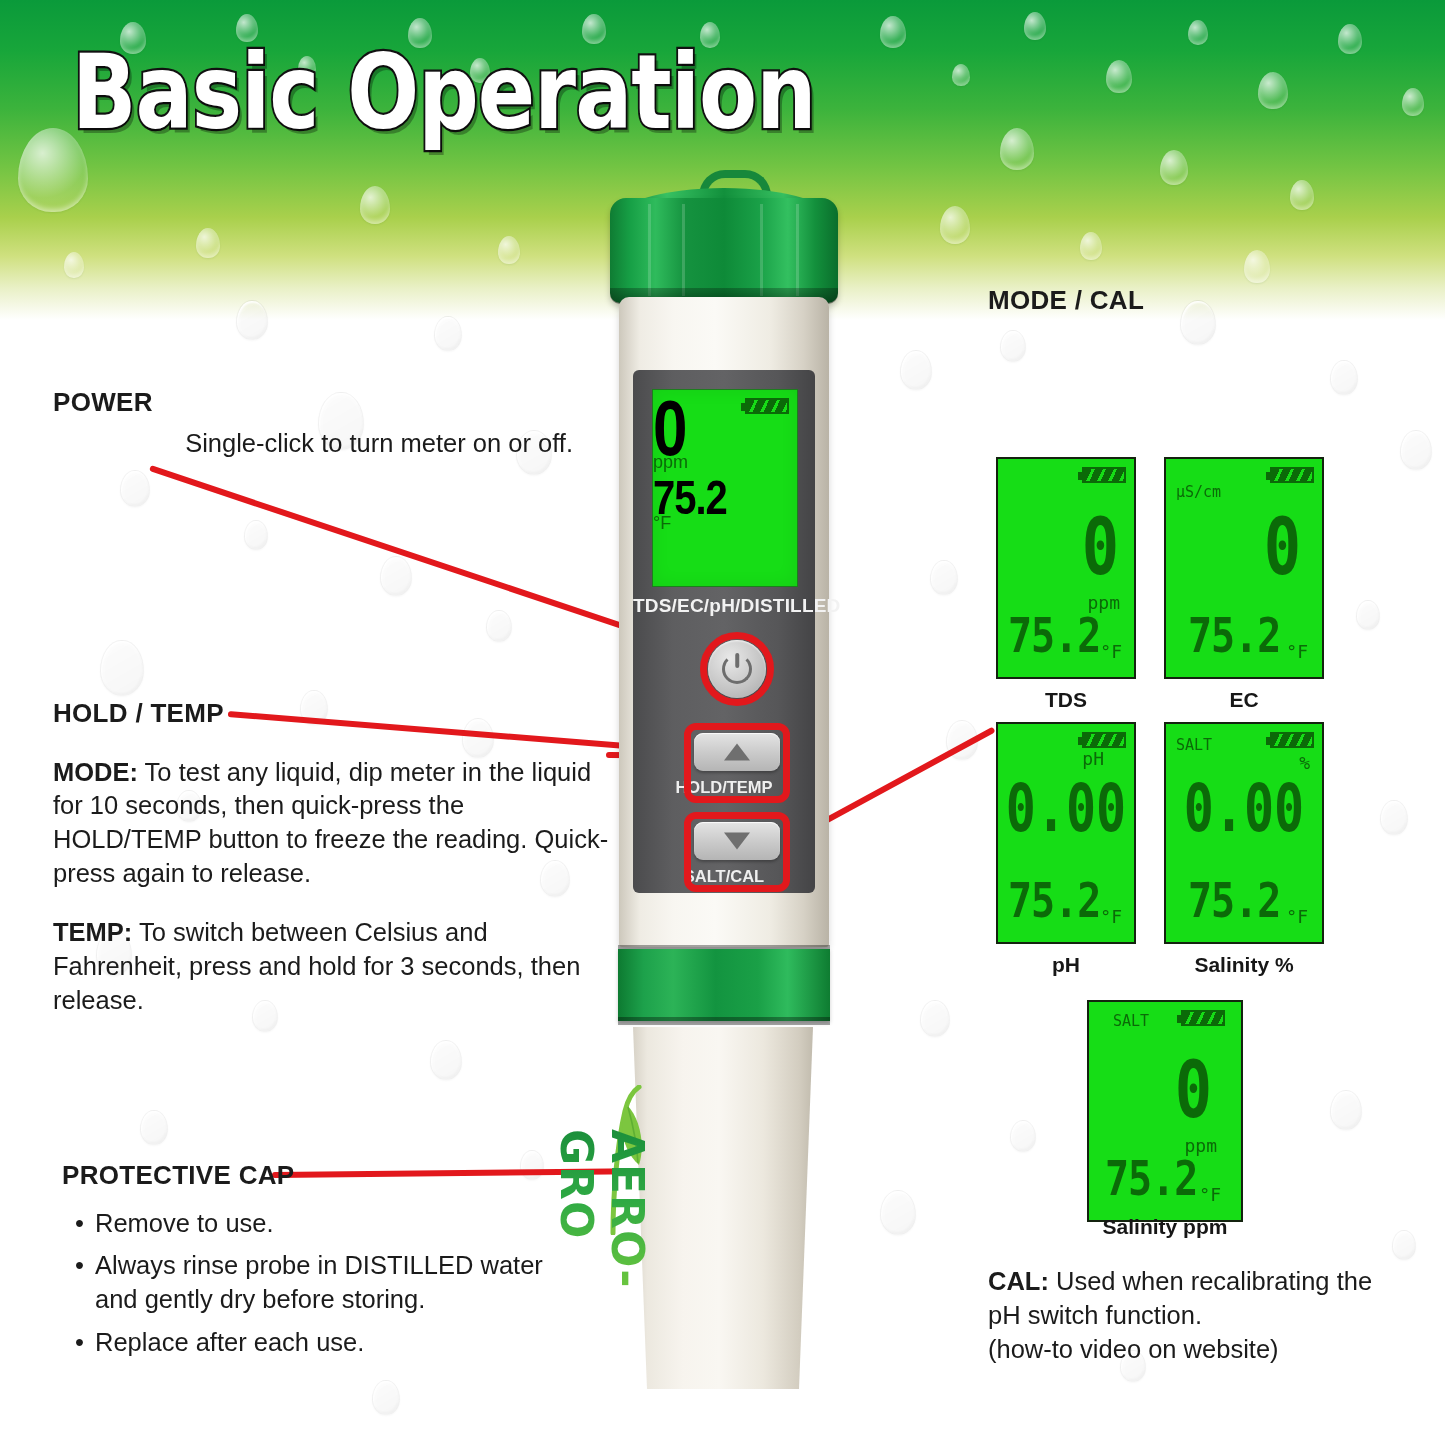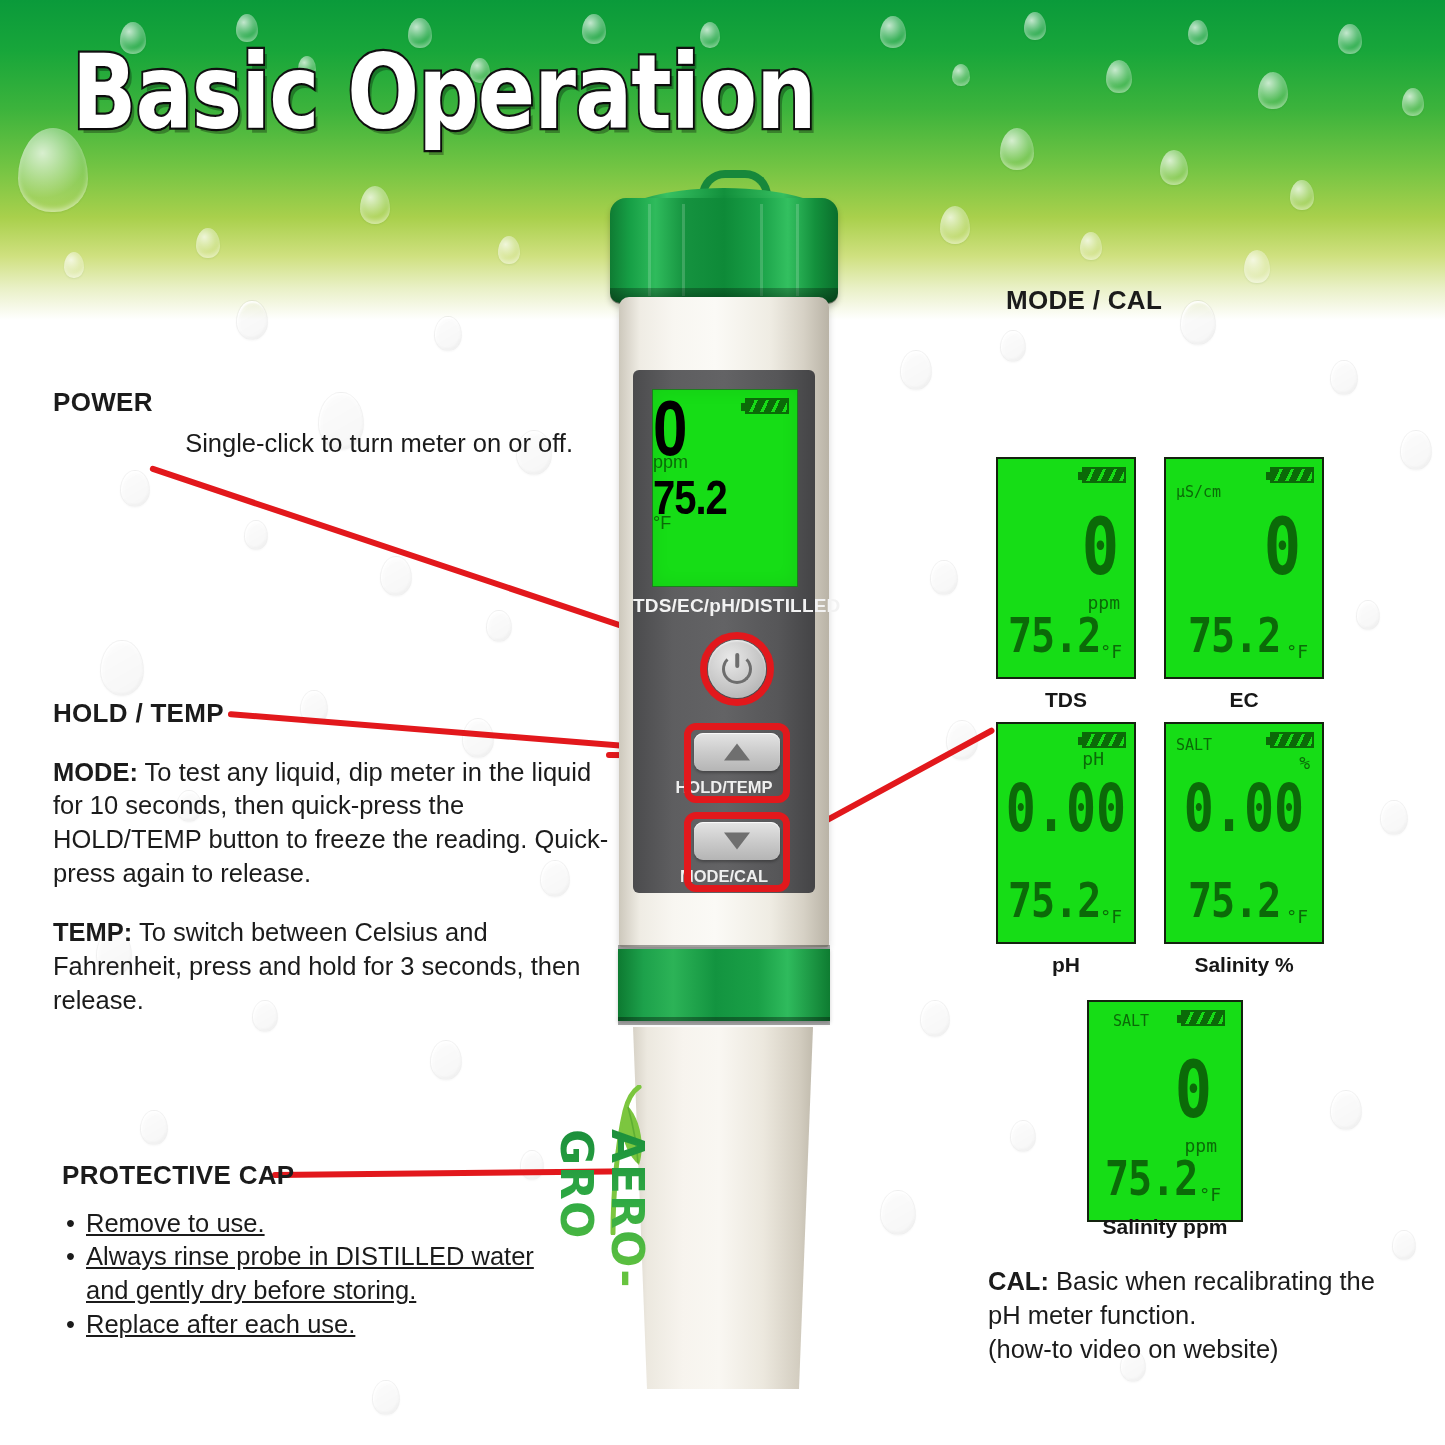--- a/index.html
+++ b/index.html
@@ -46,21 +46,21 @@
     white-space:nowrap;
   }
 
   
   .tblock{position:absolute;color:#1b1b1b;font-size:25.5px;line-height:1.33;}
   .tblock .head{font-weight:bold;font-size:26px;letter-spacing:.3px;}
   .tblock p{margin:0;}
   .tblock .gap{height:25px;}
   .b{font-weight:bold;}
   .bullets{list-style:none;margin:0;padding:0;}
-  .bullets li{position:relative;padding-left:24px;margin:0;text-decoration:underline;}
+  .bullets li{position:relative;padding-left:24px;margin:9px;}
   .bullets li:before{content:"\2022";position:absolute;left:4px;top:0;}
 
   
   .leader{position:absolute;background:#e2181c;transform-origin:left center;height:6px;border-radius:3px;}
   .redbox{position:absolute;border:7px solid #e2181c;border-radius:12px;box-sizing:border-box;}
   .redcircle{position:absolute;border:7px solid #e2181c;border-radius:50%;box-sizing:border-box;}
 
   
   .device{position:absolute;left:596px;top:170px;width:260px;height:1225px;}
   
@@ -238,26 +238,26 @@
 
   <div class="tblock" style="left:62px;top:1158px;width:520px;">
     <p class="head">PROTECTIVE CAP</p>
     <ul class="bullets" style="margin-top:14px;">
       <li>Remove to use.</li>
       <li>Always rinse probe in DISTILLED water and gently dry before storing.</li>
       <li>Replace after each use.</li>
     </ul>
   </div>
 
-  <div class="tblock" style="left:988px;top:283px;width:400px;margin-left:18px;">
+  <div class="tblock" style="left:988px;top:283px;width:400px;">
     <p class="head">MODE / CAL</p>
   </div>
 
   <div class="tblock" style="left:988px;top:1265px;width:400px;">
-    <p><span class="b">CAL:</span><span> Basic when recalibrating the pH meter function.</span></p>
+    <p><span class="b">CAL:</span><span> Used when recalibrating the pH switch function.</span></p>
     <p>(how-to video on website)</p>
   </div>
 
   <div class="device">
 
     <div class="cap-handle"></div>
     <div class="cap-top"></div>
     <div class="cap">
       <div class="cap-rib" style="left:38px;top:6px;height:92px;"></div>
       <div class="cap-rib" style="left:72px;top:6px;height:92px;"></div>
@@ -288,21 +288,21 @@
 
     <div class="arrow-btn" style="top:563px;">
       <div class="tri tri-up"></div>
     </div>
     <div class="btn-cap" style="top:608px;">HOLD/TEMP</div>
     <div class="redbox" style="left:88px;top:553px;width:106px;height:80px;"></div>
 
     <div class="arrow-btn" style="top:652px;">
       <div class="tri tri-dn"></div>
     </div>
-    <div class="btn-cap" style="top:697px;">MODE/CAL</div>
+    <div class="btn-cap" style="top:697px;">SALT/CAL</div>
     <div class="redbox" style="left:88px;top:642px;width:106px;height:80px;"></div>
 
     <div class="band-edge" style="top:775px;"></div>
     <div class="band"></div>
     <div class="band-edge" style="top:847px;"></div>
 
     <div class="body-lower"></div>
 
     <div class="logo">
       <svg class="leaf-stem" viewBox="0 0 150 46">

